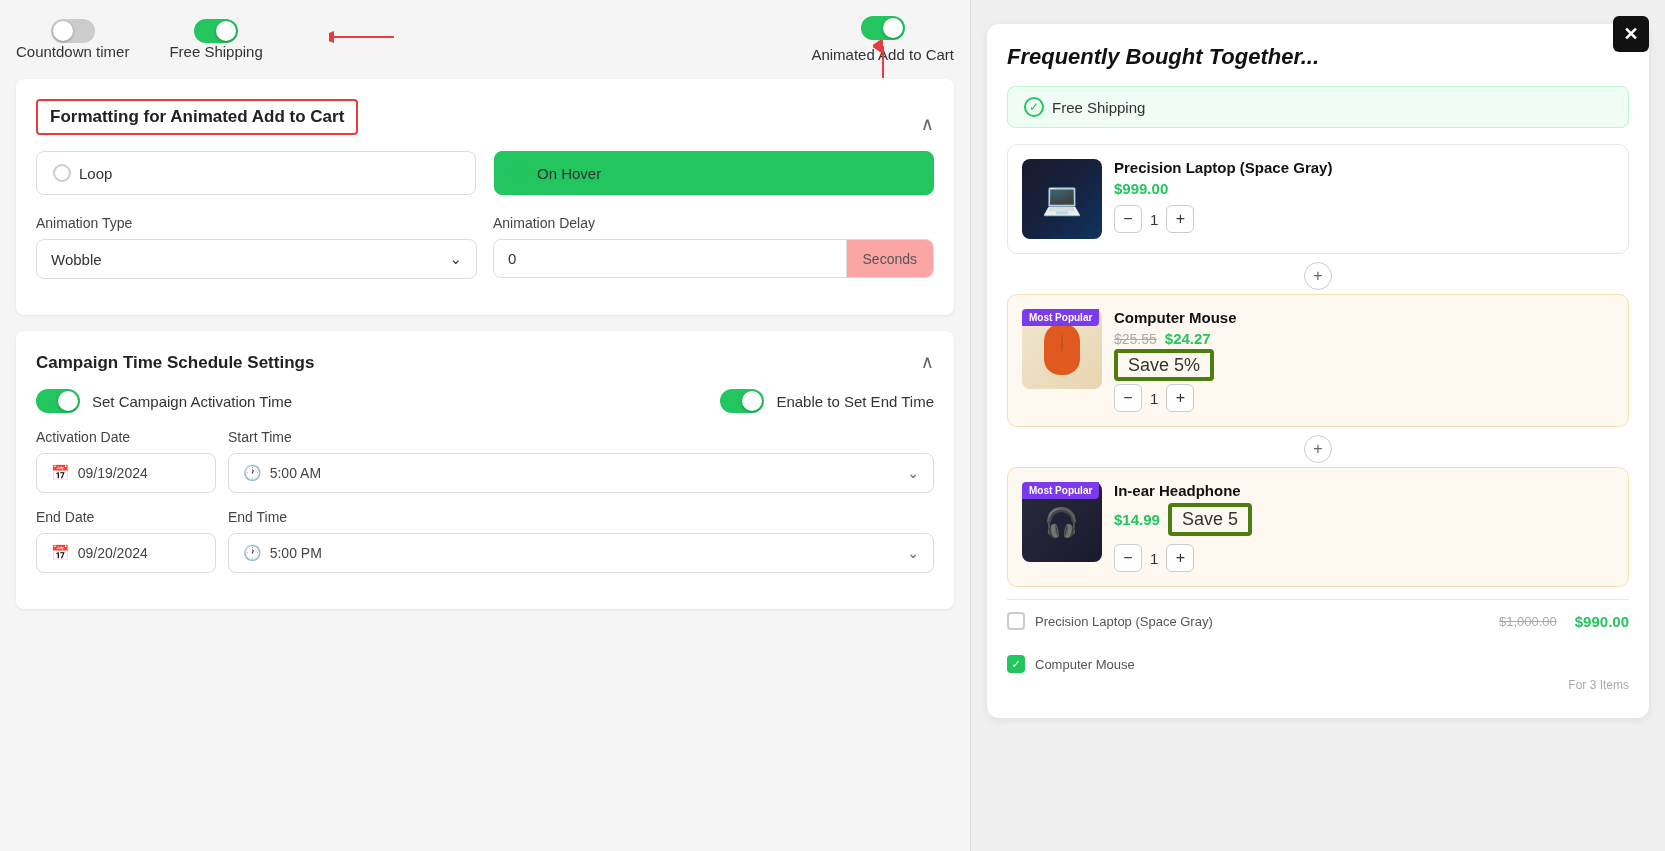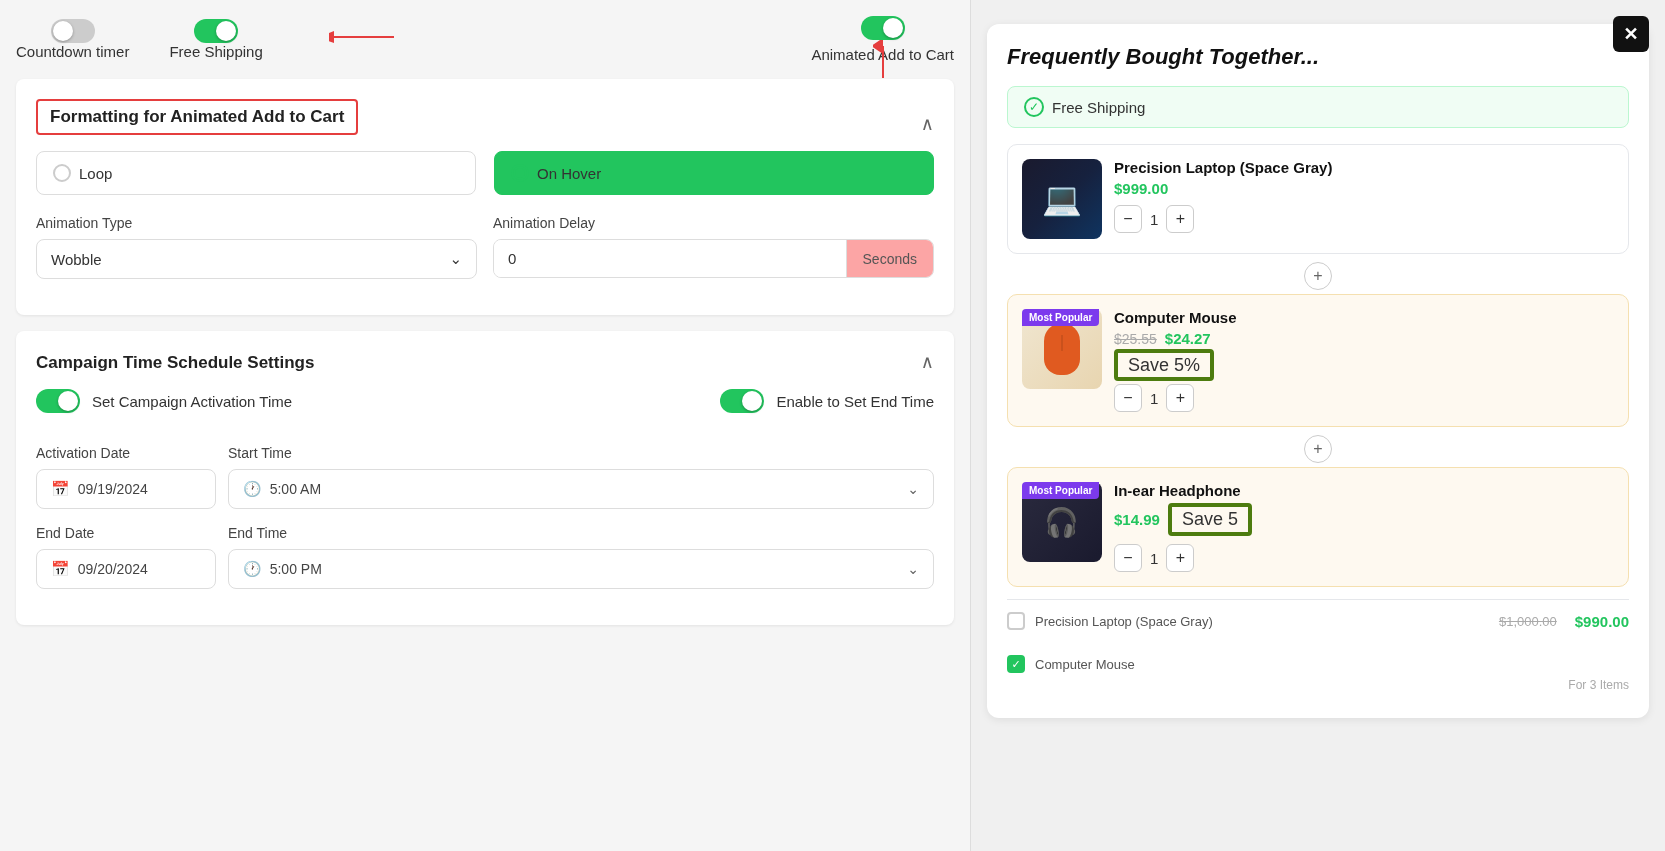--- a/index.html
+++ b/index.html
@@ -185,21 +185,20 @@
       border-left: 1.5px solid #ddd;
       display: flex;
       align-items: center;
     }
 
     
     .toggle-row {
       display: flex;
       align-items: center;
       gap: 12px;
-      margin-bottom: 16px;
       text-align: right;
     }
     .toggle-row-label { font-size: 15px; font-weight: 500; color: #333; }
 
     .date-time-row {
       display: flex;
       gap: 12px;
       margin-bottom: 16px;
       align-items: flex-end;
     }

